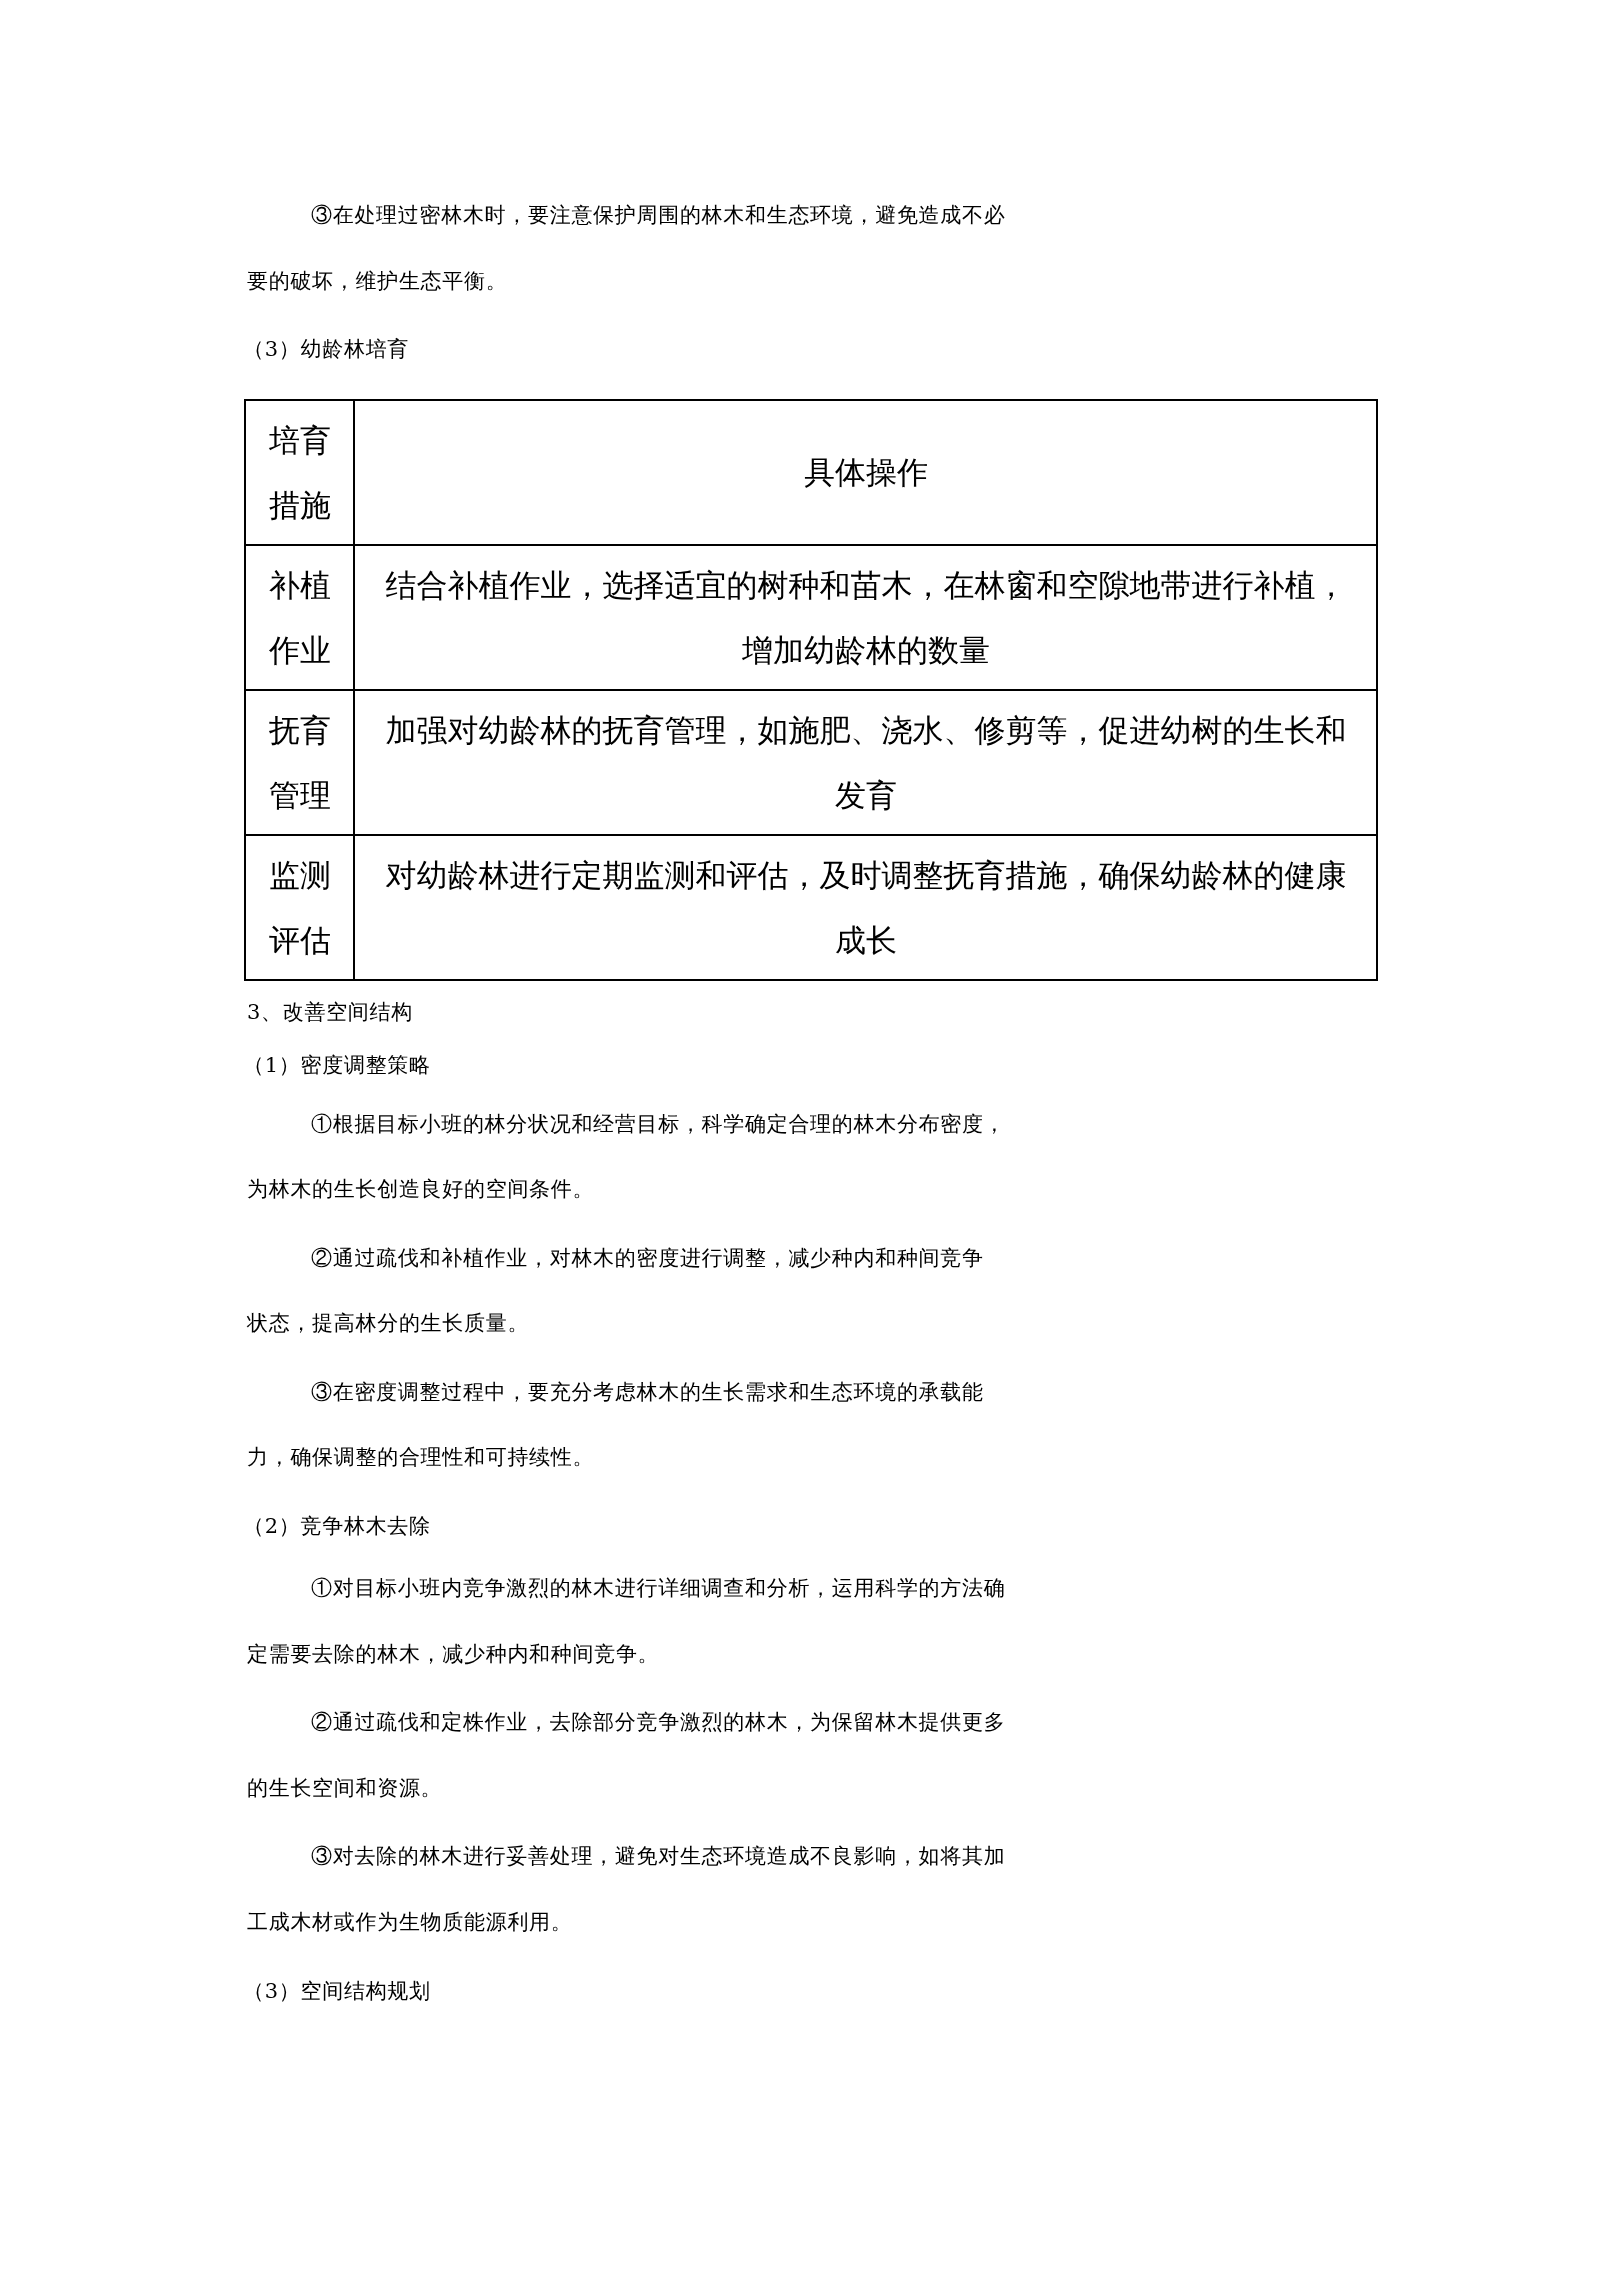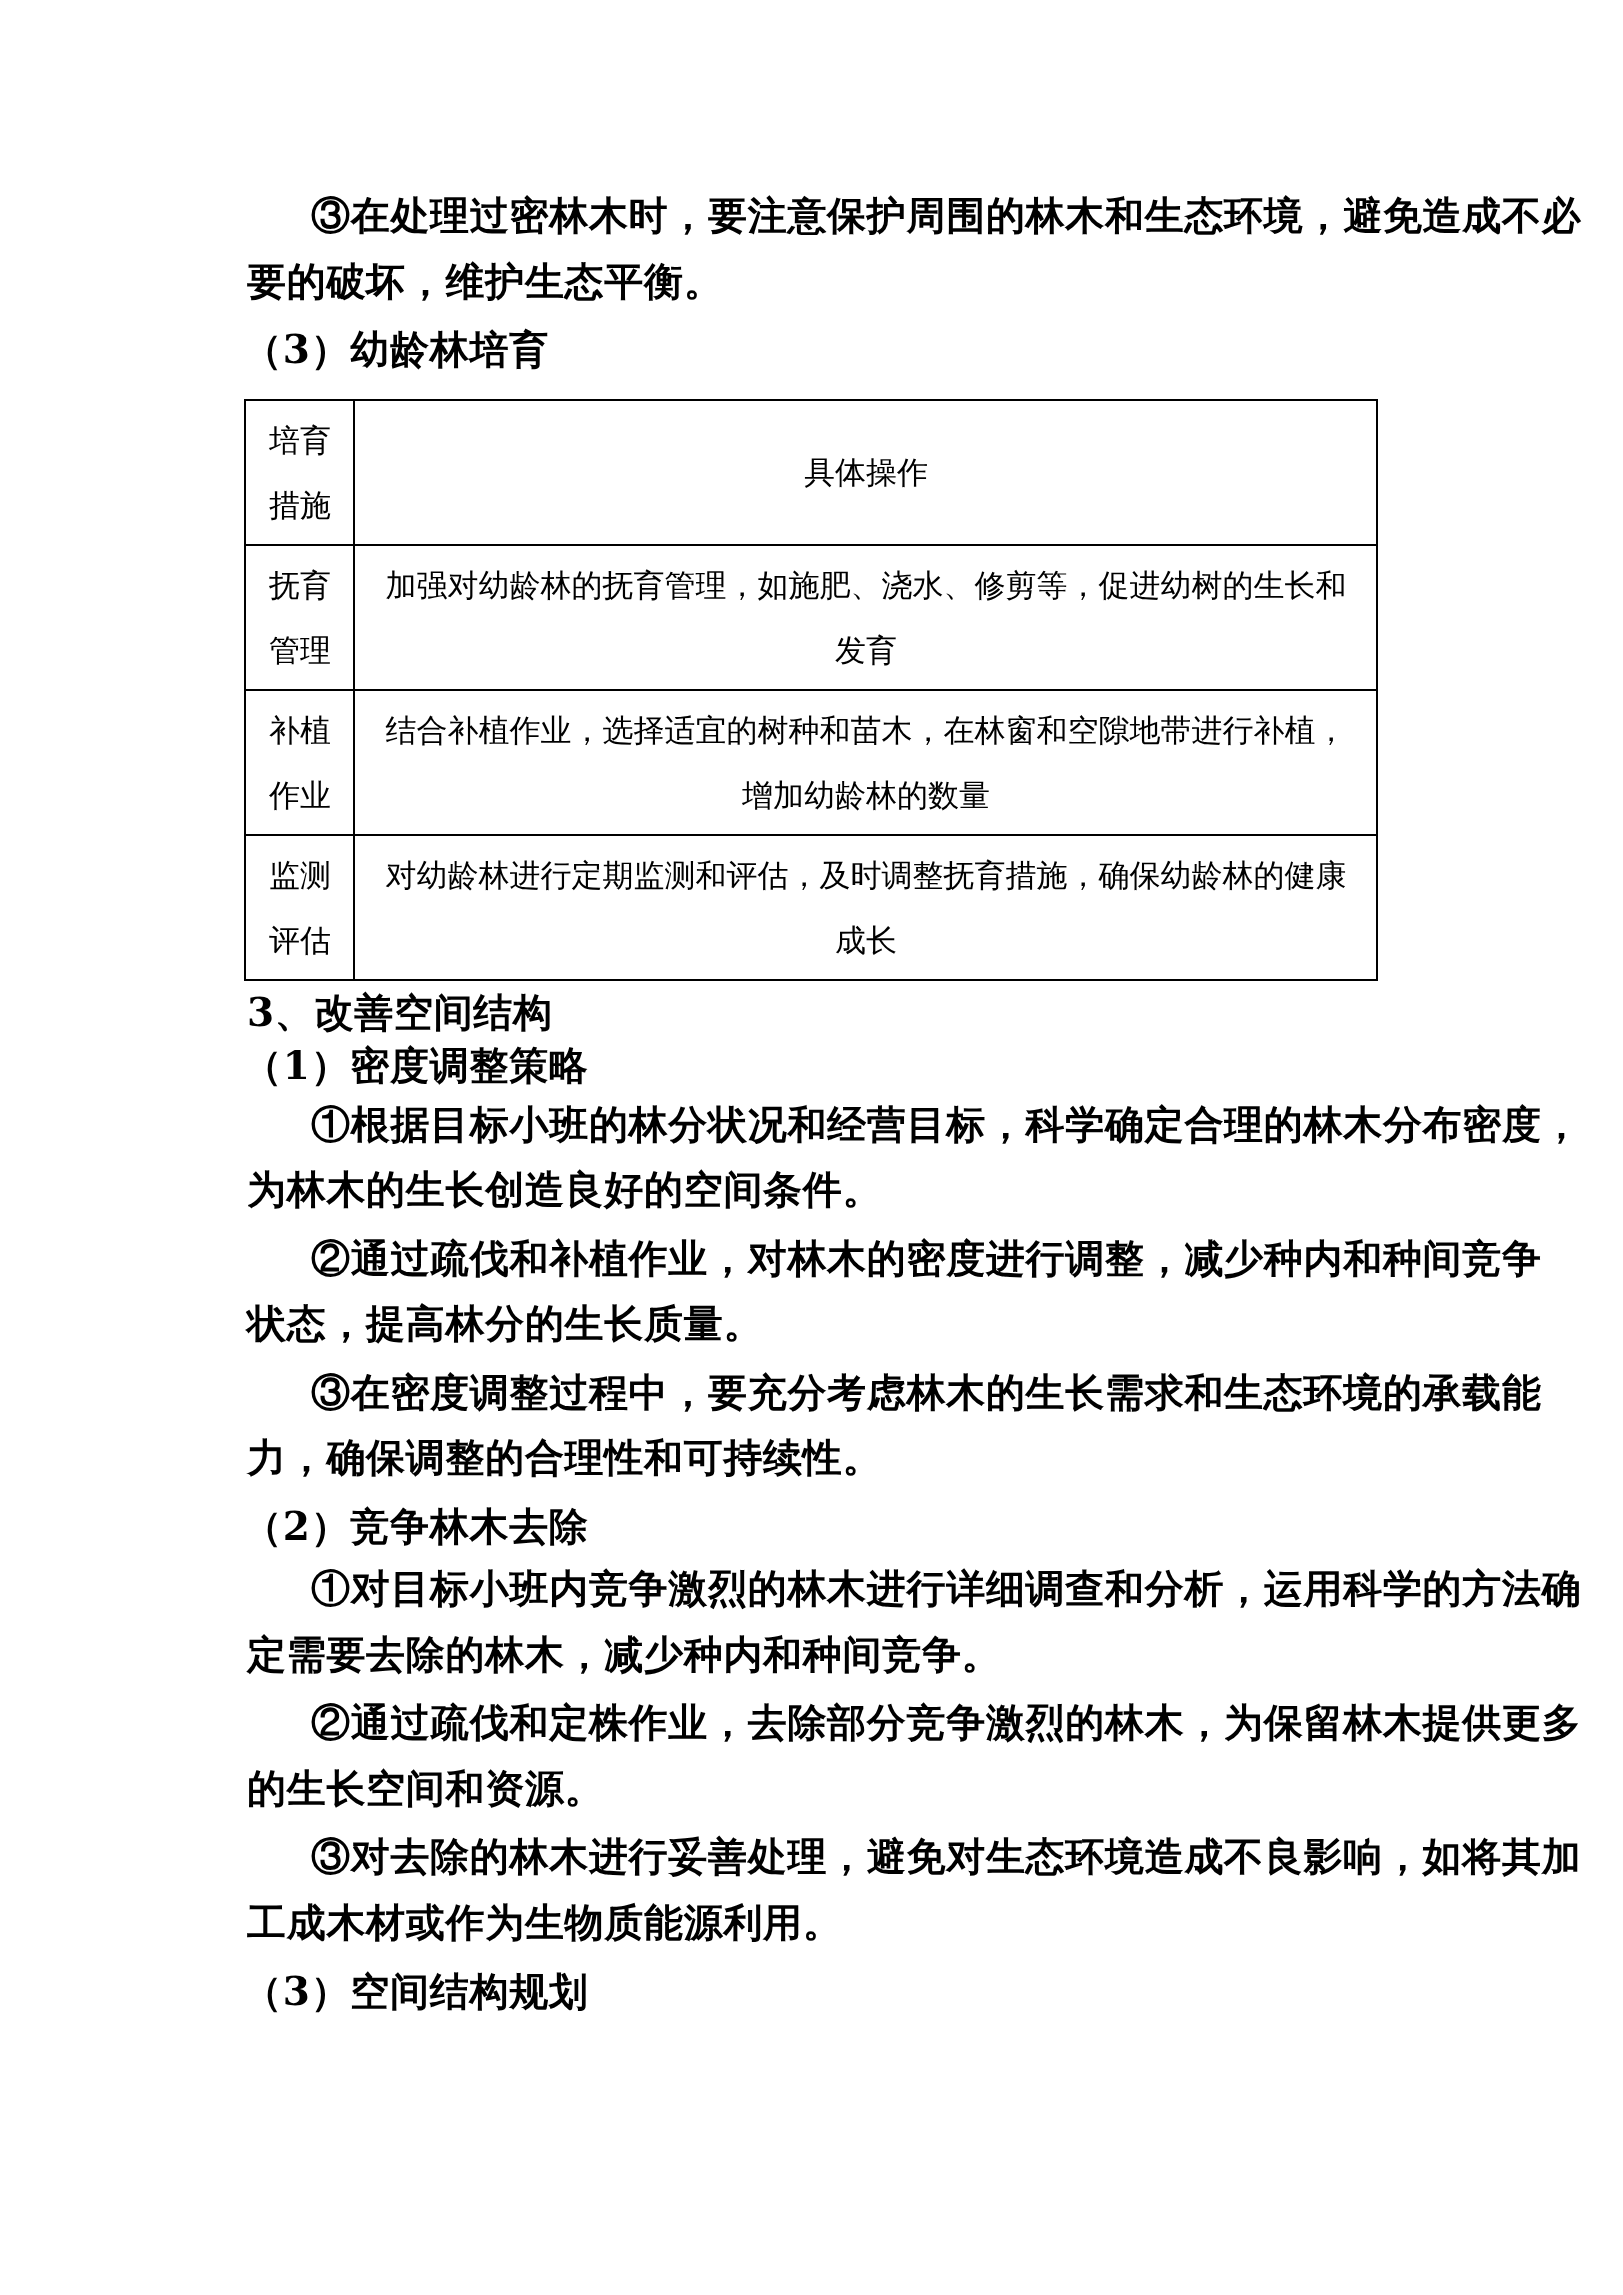--- a/index.html
+++ b/index.html
@@ -1,19 +1,19 @@
 <!DOCTYPE html>
 <html style="font-size:10.5px"><head>
 <meta charset="utf-8">
 <style>
   html, body { margin: 0; padding: 0; background: #ffffff; }
   body { width: 1623px; height: 2295px; position: relative; overflow: hidden;
          font-family: "DejaVu Serif", "Liberation Serif", serif; color: #000; }
   .page { position: absolute; left: 247px; top: 0; width: 1131px; }
-  .line { position: absolute; left: 0; font-size: 39px; line-height: 39px; white-space: nowrap; letter-spacing: 0.7px; font-weight: bold; }
+  .line { position: absolute; left: 0; font-size: 21px; line-height: 39px; white-space: nowrap; letter-spacing: 0.7px; }
   .indent { left: 64px; }
   .table { position: absolute; left: -2.6px; top: 399px; width: 1134px; border-collapse: collapse; table-layout: fixed; }
   .table td { border: 2.6px solid #000; font-size: 31px; line-height: 65px; text-align: center; vertical-align: middle; padding: 0; }
   .table td.c1 { width: 107px; }
   .table tr { height: 145px; }
   .cell-text { display: block; padding: 0 20px; }
   .c1 .cell-text { padding: 0 18px; }
 </style>
 </head>
 <body>
@@ -30,32 +30,32 @@
         <tr>
       <td class="c1">
             <span class="cell-text">培育措施</span>
           </td>
       <td>
             <span class="cell-text">具体操作</span>
           </td>
     </tr>
     <tr>
       <td class="c1">
+            <span class="cell-text">补植作业</span>
+          </td>
+      <td>
+            <span class="cell-text">结合补植作业，选择适宜的树种和苗木，在林窗和空隙地带进行补植，增加幼龄林的数量</span>
+          </td>
+    </tr>
+    <tr>
+      <td class="c1">
             <span class="cell-text">抚育管理</span>
           </td>
       <td>
             <span class="cell-text">加强对幼龄林的抚育管理，如施肥、浇水、修剪等，促进幼树的生长和发育</span>
-          </td>
-    </tr>
-    <tr>
-      <td class="c1">
-            <span class="cell-text">补植作业</span>
-          </td>
-      <td>
-            <span class="cell-text">结合补植作业，选择适宜的树种和苗木，在林窗和空隙地带进行补植，增加幼龄林的数量</span>
           </td>
     </tr>
     <tr>
       <td class="c1">
             <span class="cell-text">监测评估</span>
           </td>
       <td>
             <span class="cell-text">对幼龄林进行定期监测和评估，及时调整抚育措施，确保幼龄林的健康成长</span>
           </td>
     </tr>

